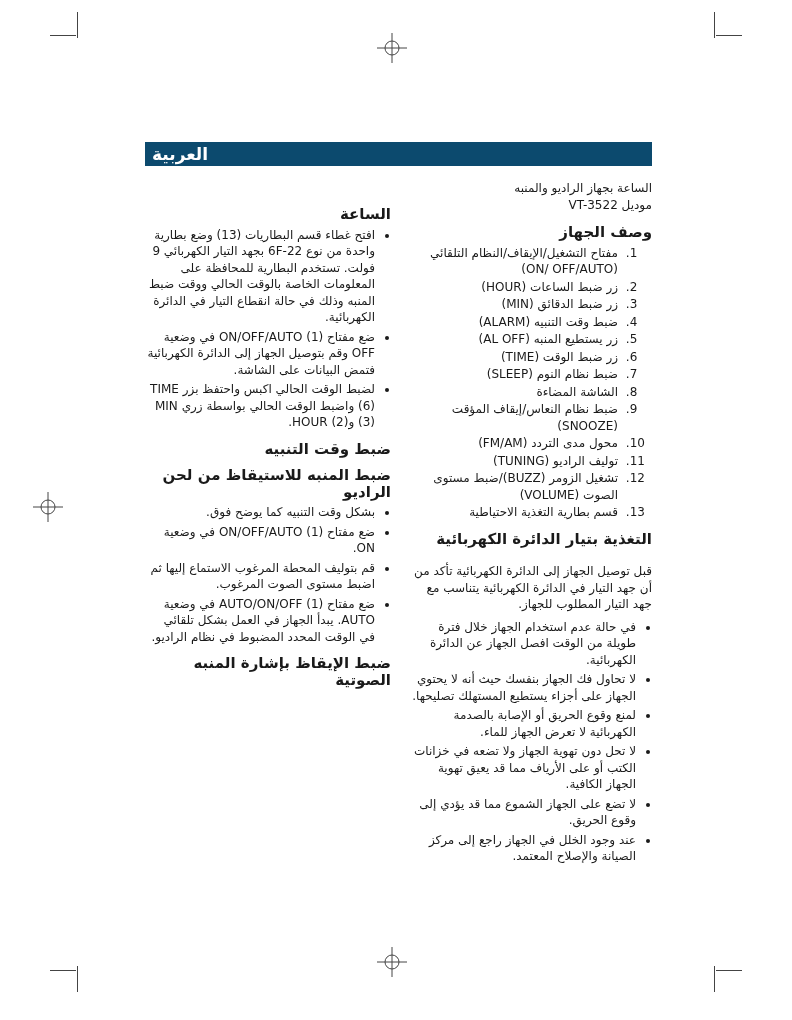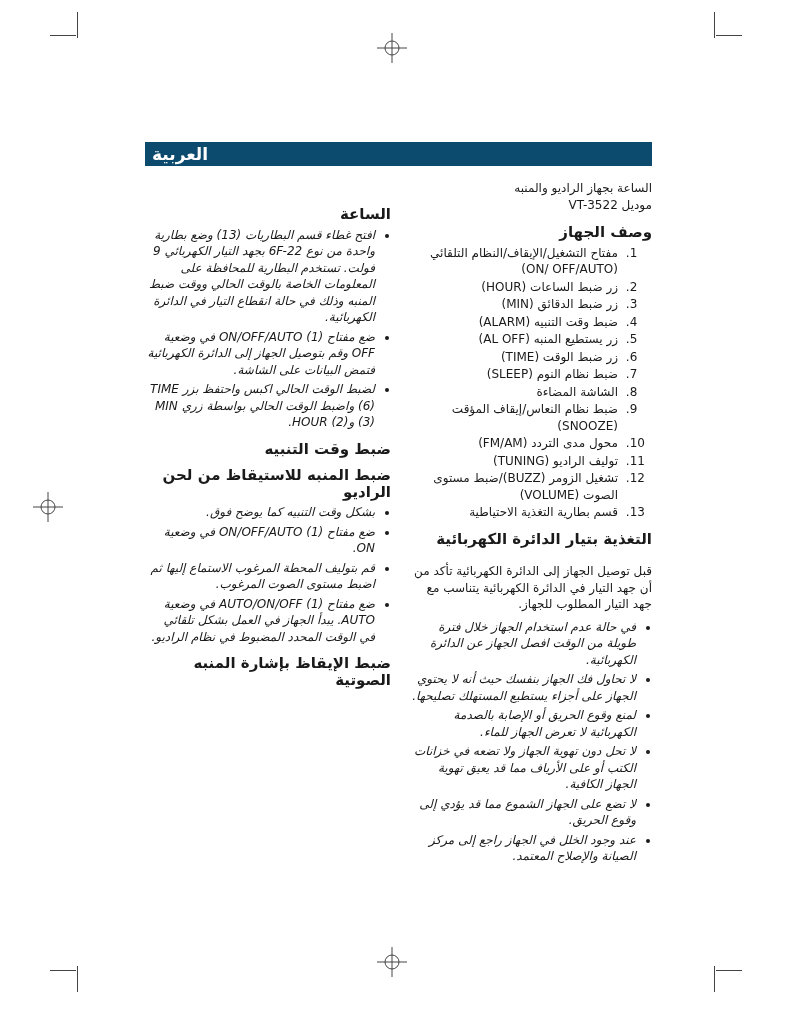--- a/index.html
+++ b/index.html
@@ -57,21 +57,20 @@
   ol {
     margin: 2px 0 6px 0;
     padding: 0 30px 0 0;
     list-style: decimal;
   }
   ol li { margin-bottom: 1px; padding-right: 4px; }
   ul {
     margin: 2px 0 6px 0;
     padding: 0 16px 0 0;
     list-style: disc;
-    font-style: italic;
   }
   ul li { margin-bottom: 3px; }
   p { margin: 16px 0 6px 0; }
 </style>
 </head>
 <body>
 
 <div class="page">
 
   <div class="cm" style="left:77px; top:12px; width:1px; height:26px;"></div>

